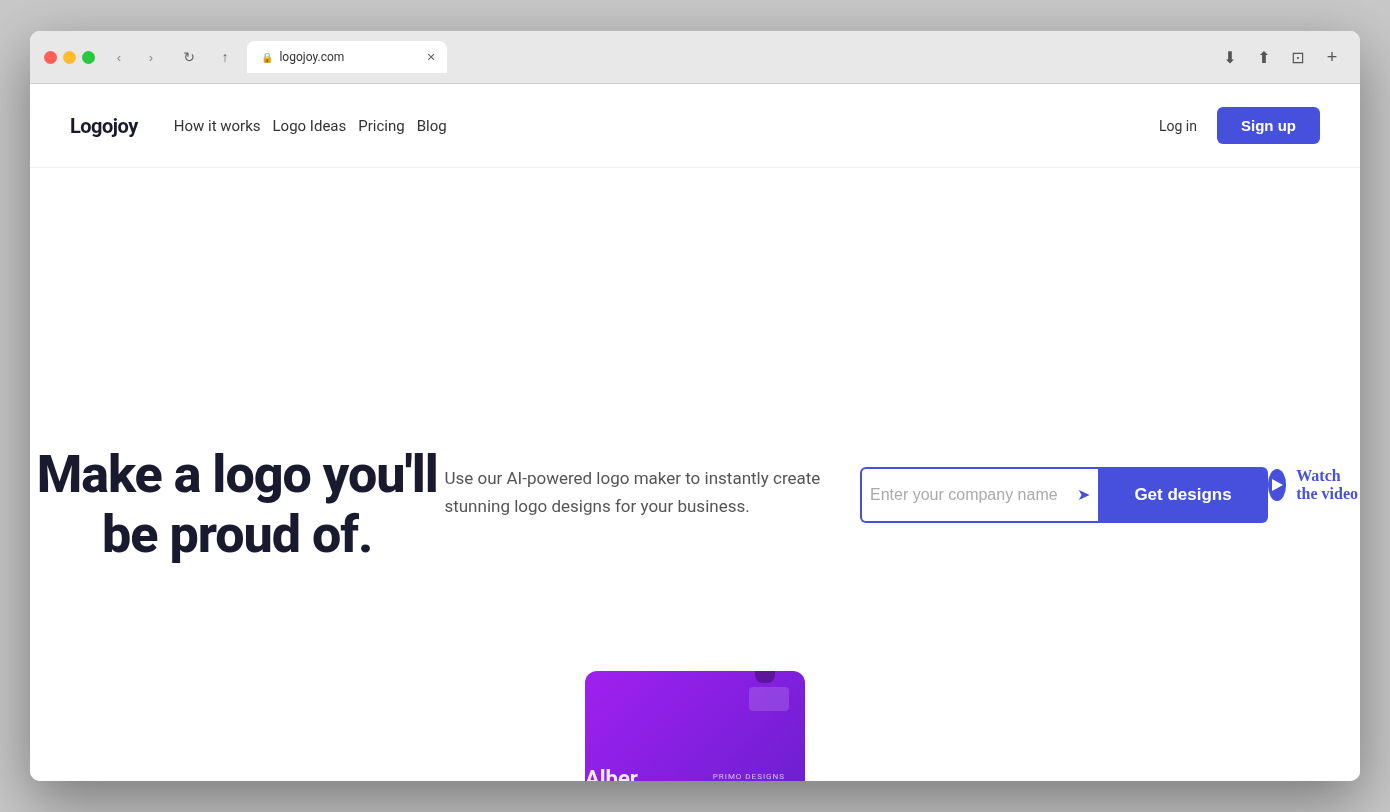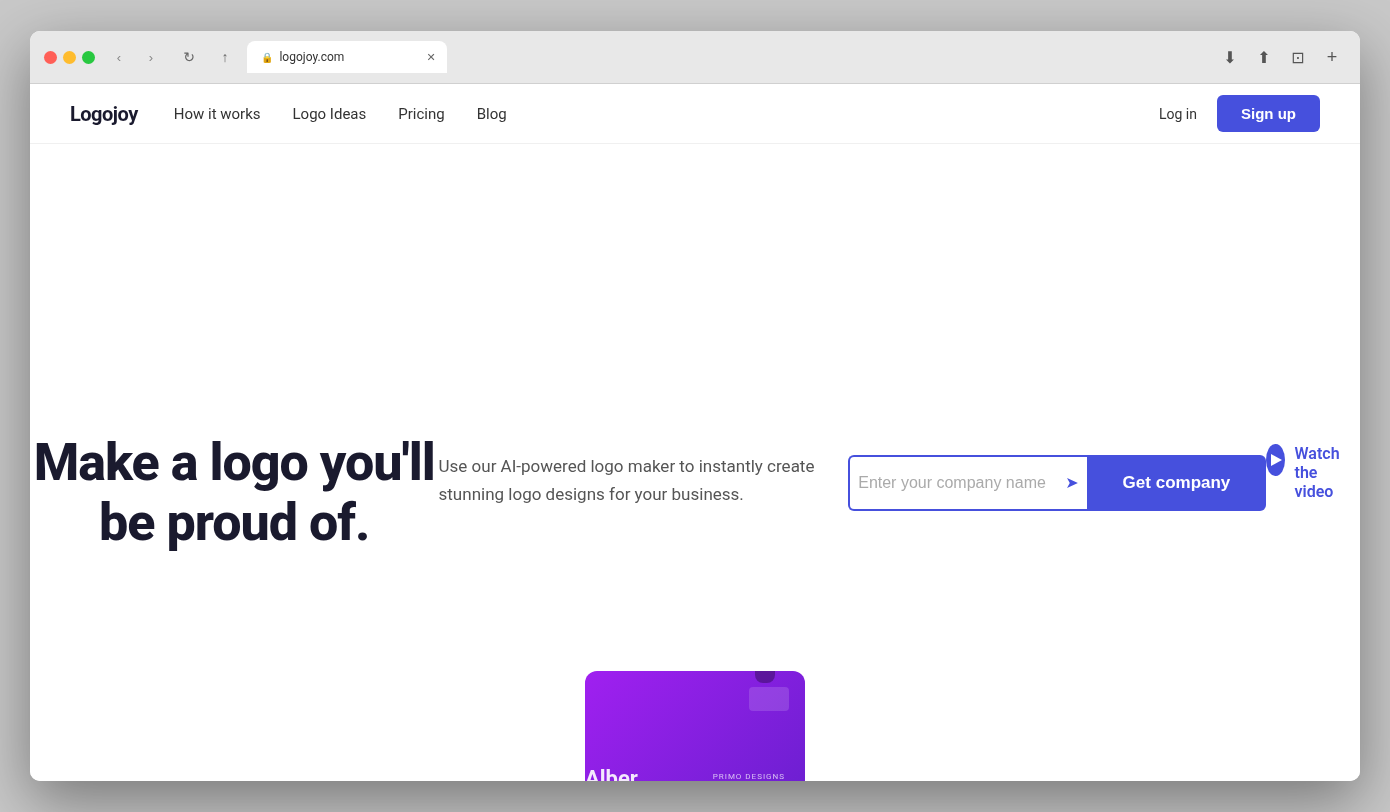--- a/index.html
+++ b/index.html
@@ -165,35 +165,35 @@
       overflow: hidden;
       display: flex;
       flex-direction: column;
     }
 
     
     .site-nav {
       display: flex;
       align-items: center;
       padding: 0 40px;
-      height: 60px;
+      height: 84px;
       border-bottom: 1px solid #f0f0f0;
     }
 
     .site-logo {
       font-size: 20px;
       font-weight: 700;
       color: #1a1a2e;
       letter-spacing: -0.5px;
       margin-right: 36px;
     }
 
     .nav-links {
       display: flex;
-      gap: 32px;
+      gap: 12px;
       align-items: center;
     }
 
     .nav-link {
       font-size: 15px;
       color: #333;
       text-decoration: none;
       cursor: pointer;
     }
 
@@ -292,24 +292,25 @@
       border-radius: 0 6px 6px 0;
       padding: 18px 36px;
       font-size: 17px;
       font-weight: 600;
       cursor: pointer;
       white-space: nowrap;
     }
 
     .watch-video-row {
       display: flex;
-      align-items: flex-start;
+      align-items: center;
       gap: 10px;
       cursor: pointer;
       margin-bottom: 60px;
+      font-family: Liberation Serif, serif;
     }
 
     .play-icon-circle {
       width: 32px;
       height: 32px;
       background: #4650dd;
       border-radius: 50%;
       display: flex;
       align-items: center;
       justify-content: center;
@@ -443,21 +444,21 @@
 
     <section class="hero-section">
       <h1 class="hero-title">Make a logo you'll be proud of.</h1>
       <p class="hero-subtitle">Use our AI-powered logo maker to instantly create stunning logo designs for your business.</p>
 
       <div class="search-row">
         <div class="company-input-wrapper">
           <input class="company-input" type="text" placeholder="Enter your company name" style="">
           <span class="input-icon">➤</span>
         </div>
-        <button class="get-started-btn">Get company</button>
+        <button class="get-started-btn">Get designs</button>
       </div>
 
       <div class="watch-video-row">
         <div class="play-icon-circle">
           <div class="play-triangle"></div>
         </div>
         <span class="watch-video-text">Watch the video</span>
       </div>
 
       <div class="bottom-preview">

